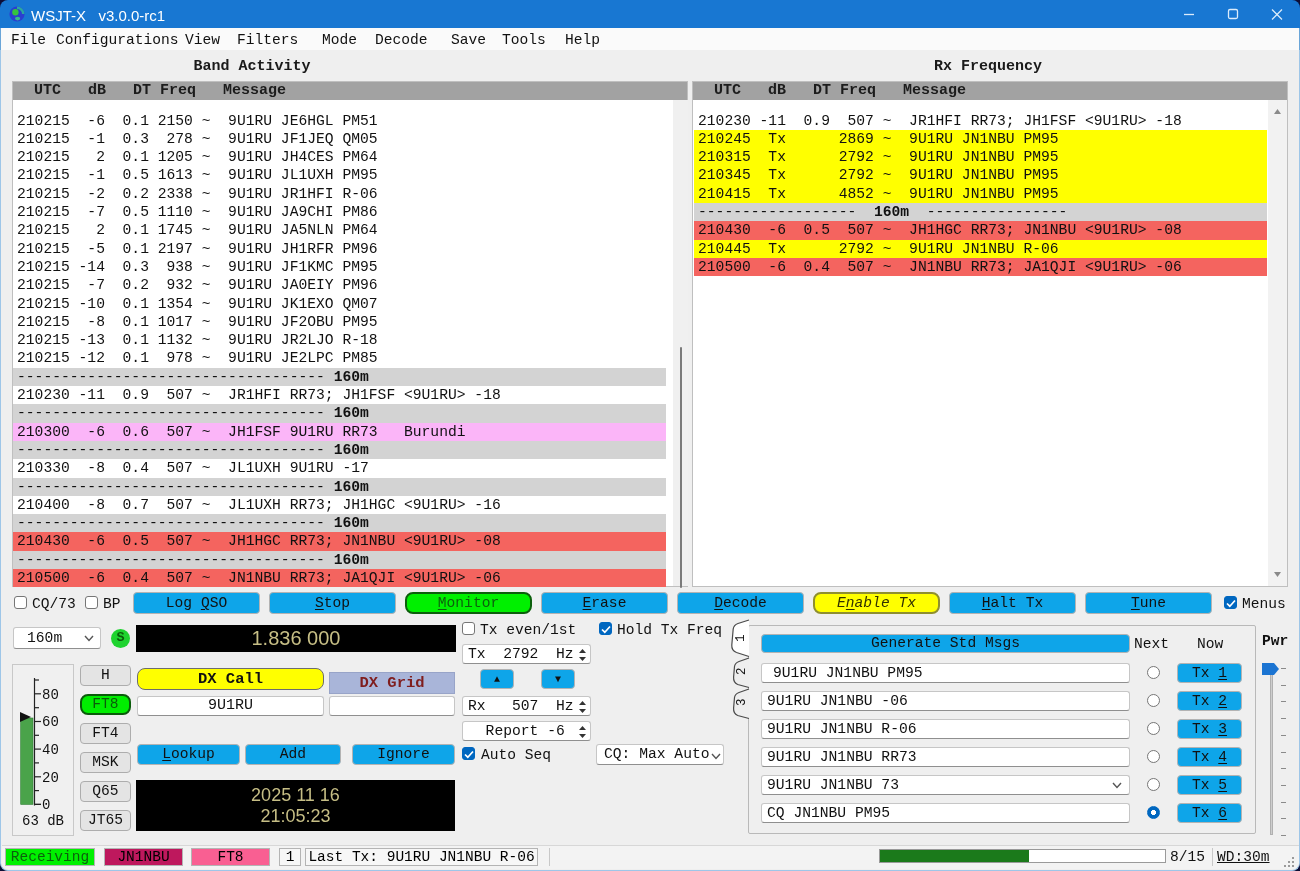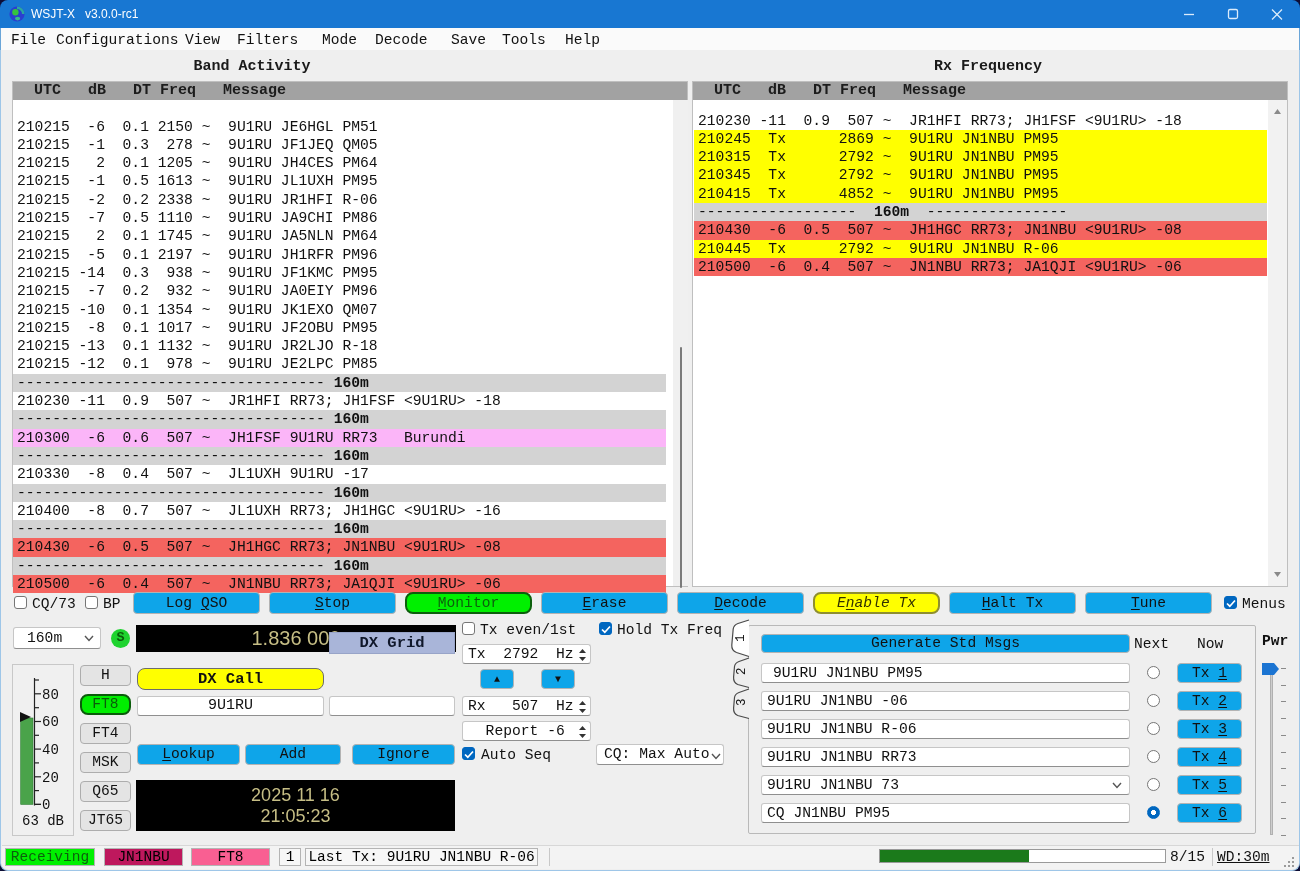--- a/index.html
+++ b/index.html
@@ -1,21 +1,21 @@
 <!DOCTYPE html>
 <html><head><meta charset="utf-8">
 <style>
 *{margin:0;padding:0;box-sizing:border-box;}
 html,body{width:1300px;height:871px;overflow:hidden;}
 body{font-family:"Liberation Mono",monospace;background:#0d0d35;position:relative;}
 #win{position:absolute;left:0;top:0;width:1300px;height:871px;}
 .abs{position:absolute;}
 
 #tbar{position:absolute;left:0;top:0;width:1300px;height:28px;background:#1877d2;border-radius:8px 8px 0 0;}
-#tbar .ttl{position:absolute;left:31px;top:7px;font-family:"Liberation Sans",sans-serif;font-size:12px;color:#fff;}
+#tbar .ttl{position:absolute;left:31px;top:7px;font-family:"Liberation Sans",sans-serif;font-size:15px;color:#fff;}
 
 #menubar{position:absolute;left:0;top:28px;width:1300px;height:22px;background:#fafafa;border-left:1px solid #6aa5d8;border-right:1px solid #6aa5d8;}
 .mitem{position:absolute;top:3.5px;font-size:14.6px;color:#111;}
 
 #appbg{position:absolute;left:0;top:50px;width:1300px;height:821px;background:#efefef;border-left:1.5px solid #9ec6e8;border-right:1.5px solid #9ec6e8;border-bottom:1.5px solid #9ec6e8;border-radius:0 0 8px 8px;}
 .ptitle{position:absolute;top:58px;font-size:15px;font-weight:bold;color:#1a1a1a;transform:translateX(-50%);}
 
 .panel{position:absolute;top:81px;height:506px;background:#fff;border:1px solid #bfbfbf;}
 .phead{position:absolute;left:0;top:0;right:0;height:18px;background:#a2a2a2;color:#1c1c1c;font-weight:bold;font-size:15px;line-height:18px;white-space:pre;padding-left:3px;}
 .trow{position:absolute;left:0;height:18.3px;line-height:18.3px;font-size:14.67px;white-space:pre;color:#111;padding-left:4px;width:100%;}
@@ -65,21 +65,21 @@
 <div class="mitem" style="left:450px">Save</div>
 <div class="mitem" style="left:501px">Tools</div>
 <div class="mitem" style="left:564px">Help</div>
 </div>
 <div id="appbg"></div>
 <div class="ptitle" style="left:252px">Band Activity</div>
 <div class="ptitle" style="left:988px">Rx Frequency</div>
 <div class="panel" style="left:12px;width:676px;">
 <div class="phead">  UTC   dB   DT Freq   Message</div>
 </div>
-<div class="abs" style="left:13px;top:0;width:653px;height:756px;overflow:hidden;margin-top:6px;">
+<div class="abs" style="left:13px;top:0;width:653px;height:756px;overflow:hidden;">
 <div class="trow" style="top:111.5px">210215  -6  0.1 2150 ~  9U1RU JE6HGL PM51</div>
 <div class="trow" style="top:129.8px">210215  -1  0.3  278 ~  9U1RU JF1JEQ QM05</div>
 <div class="trow" style="top:148.1px">210215   2  0.1 1205 ~  9U1RU JH4CES PM64</div>
 <div class="trow" style="top:166.4px">210215  -1  0.5 1613 ~  9U1RU JL1UXH PM95</div>
 <div class="trow" style="top:184.7px">210215  -2  0.2 2338 ~  9U1RU JR1HFI R-06</div>
 <div class="trow" style="top:203.0px">210215  -7  0.5 1110 ~  9U1RU JA9CHI PM86</div>
 <div class="trow" style="top:221.3px">210215   2  0.1 1745 ~  9U1RU JA5NLN PM64</div>
 <div class="trow" style="top:239.6px">210215  -5  0.1 2197 ~  9U1RU JH1RFR PM96</div>
 <div class="trow" style="top:257.9px">210215 -14  0.3  938 ~  9U1RU JF1KMC PM95</div>
 <div class="trow" style="top:276.2px">210215  -7  0.2  932 ~  9U1RU JA0EIY PM96</div>
@@ -202,21 +202,21 @@
         <text x="10" y="160.5">63 dB</text>
       </g>
     </svg>
 <div class="btn" style="left:80px;top:665px;width:51px;height:21px;line-height:19px;background:#e4e4e4;border-color:#adadad;">H</div>
 <div class="btn" style="left:80px;top:694px;width:51px;height:21px;line-height:19px;background:#00ee00;border:2px solid #0a5c0a;color:#0a5c0a;border-radius:8px;line-height:17px;">FT8</div>
 <div class="btn" style="left:80px;top:723px;width:51px;height:21px;line-height:19px;background:#e4e4e4;border-color:#adadad;">FT4</div>
 <div class="btn" style="left:80px;top:752px;width:51px;height:21px;line-height:19px;background:#e4e4e4;border-color:#adadad;">MSK</div>
 <div class="btn" style="left:80px;top:781px;width:51px;height:21px;line-height:19px;background:#e4e4e4;border-color:#adadad;">Q65</div>
 <div class="btn" style="left:80px;top:810px;width:51px;height:21px;line-height:19px;background:#e4e4e4;border-color:#adadad;">JT65</div>
 <div class="abs" style="left:137px;top:668px;width:187px;height:22px;background:#ffff00;border:1px solid #6d6d6d;border-radius:8px;font-weight:bold;font-size:15.5px;text-align:center;line-height:20px;color:#111;">DX Call</div>
-<div class="abs" style="left:329px;top:632px;width:126px;height:22px;background:#a9b5d9;border:1px solid #98a4c8;font-weight:bold;font-size:15.5px;text-align:center;line-height:20px;color:#0f172a;">DX Grid</div>
+<div class="abs" style="left:329px;top:672px;width:126px;height:22px;background:#a9b5d9;border:1px solid #98a4c8;font-weight:bold;font-size:15.5px;text-align:center;line-height:20px;color:#7f1d1d;">DX Grid</div>
 <div class="field" style="left:137px;top:696px;width:187px;height:20px;line-height:18px;text-align:center;font-size:15px;">9U1RU</div>
 <div class="field" style="left:329px;top:696px;width:126px;height:20px;"></div>
 <div class="btn" style="left:137px;top:744px;width:103px;height:21px;line-height:19px;"><u>L</u>ookup</div>
 <div class="btn" style="left:245px;top:744px;width:96px;height:21px;line-height:19px;">Add</div>
 <div class="btn" style="left:352px;top:744px;width:103px;height:21px;line-height:19px;">Ignore</div>
 <div class="blackbox" style="left:136px;top:780px;width:319px;height:51px;font-size:18px;line-height:21px;padding-top:4.5px;color:#c6be85;">2025 11 16<br>21:05:23</div>
 <div class="abs" style="left:748px;top:625px;width:508px;height:209px;border:1px solid #b9b9b9;border-radius:2px;"></div>
 <svg class="abs" style="left:728px;top:618px" width="22" height="132" viewBox="0 0 22 132">
       <path d="M21 2 L10 5.5 Q5.8 7 5.2 11 L3.8 27 Q3.4 32.5 8.5 34.5 L21 38.5" fill="#fff" stroke="#4a4a4a" stroke-width="1.2"></path>
       <path d="M21 40 L11 43.5 Q7 45 6.5 48.5 L5.6 59 Q5.2 64.5 9.7 66.5 L21 69.5" fill="#eeeeee" stroke="#4a4a4a" stroke-width="1.2"></path>

